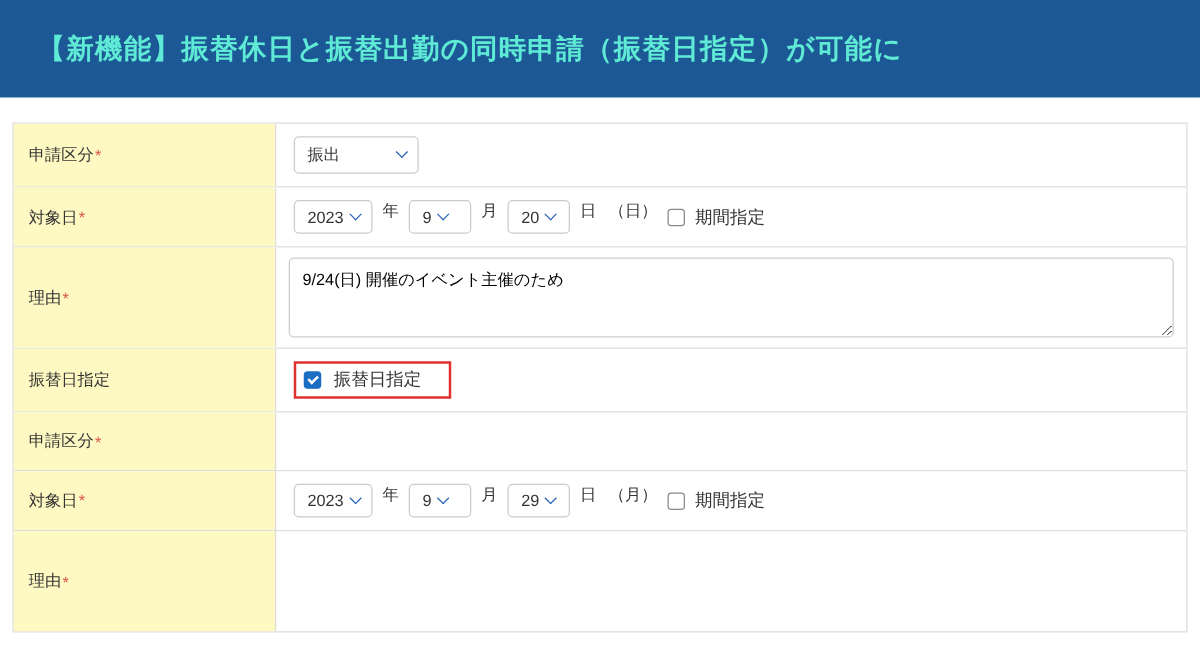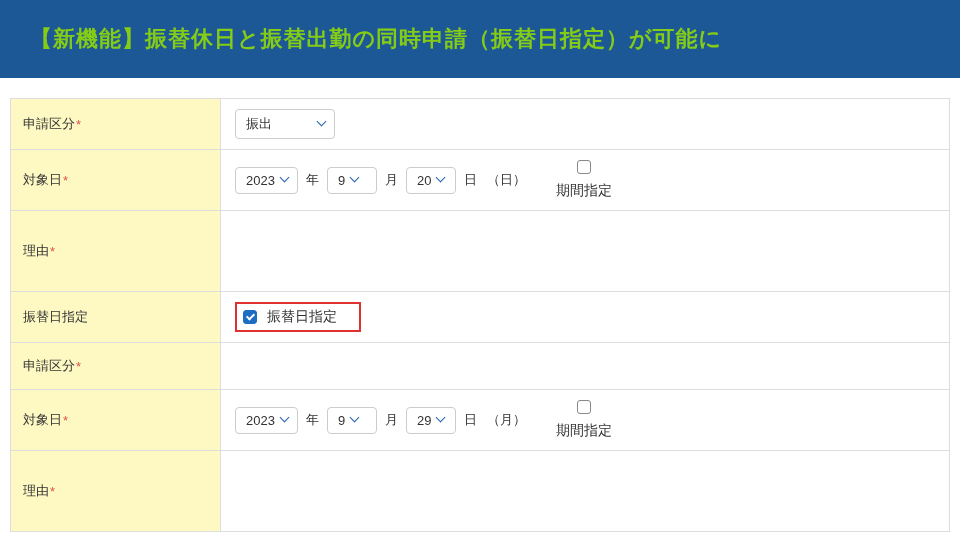--- a/index.html
+++ b/index.html
@@ -8,21 +8,21 @@
       box-sizing: border-box;
     }
     body {
       font-family: -apple-system, BlinkMacSystemFont, "Segoe UI", "Hiragino Sans", "Meiryo", sans-serif;
       font-size: 14px;
       color: #333;
       background: #fff;
     }
     .header-banner {
       background: #1d5896;
-      color: #84cc16;
+      color: #5eead4;
       padding: 24px 30px;
       font-size: 22px;
       font-weight: bold;
       letter-spacing: 1px;
     }
     .form-container {
       padding: 20px 10px 10px 10px;
     }
     .form-table {
       width: 100%;
@@ -50,21 +50,20 @@
       min-height: 80px;
     }
     .required {
       color: #d9534f;
       margin-left: 1px;
     }
     .form-value {
       flex: 1;
       padding: 10px 14px;
       display: flex;
-      align-items: center;
       flex-wrap: wrap;
       gap: 6px;
     }
     .form-value.textarea-cell {
       align-items: stretch;
       padding: 8px 10px;
     }
     .select-box {
       display: inline-flex;
       align-items: center;
@@ -110,22 +109,21 @@
       border-radius: 4px;
       padding: 8px 10px;
       font-size: 13px;
       font-family: inherit;
       resize: vertical;
     }
     .checkbox-wrap {
       display: inline-flex;
       align-items: center;
       gap: 8px;
-      margin-left: 22px;
-      flex-direction: column;
+      margin-left: 0;
     }
     .checkbox {
       width: 14px;
       height: 14px;
       border: 1.5px solid #888;
       border-radius: 3px;
       display: inline-flex;
       align-items: center;
       justify-content: center;
       cursor: pointer;
@@ -203,20 +201,23 @@
           <span>期間指定</span>
         </div>
       </div>
     </div>
 
     <div class="form-row">
       <div class="form-label tall">
         <span>理由</span>
           <span class="required">*</span>
       </div>
+      <div class="form-value textarea-cell">
+        <textarea class="textarea-field" style="">9/24(日) 開催のイベント主催のため</textarea>
+      </div>
     </div>
 
     <div class="form-row">
       <div class="form-label">
         <span>振替日指定</span>
       </div>
       <div class="form-value">
         <div class="highlight-box">
           <span class="checkbox checked"></span>
           <span>振替日指定</span>

